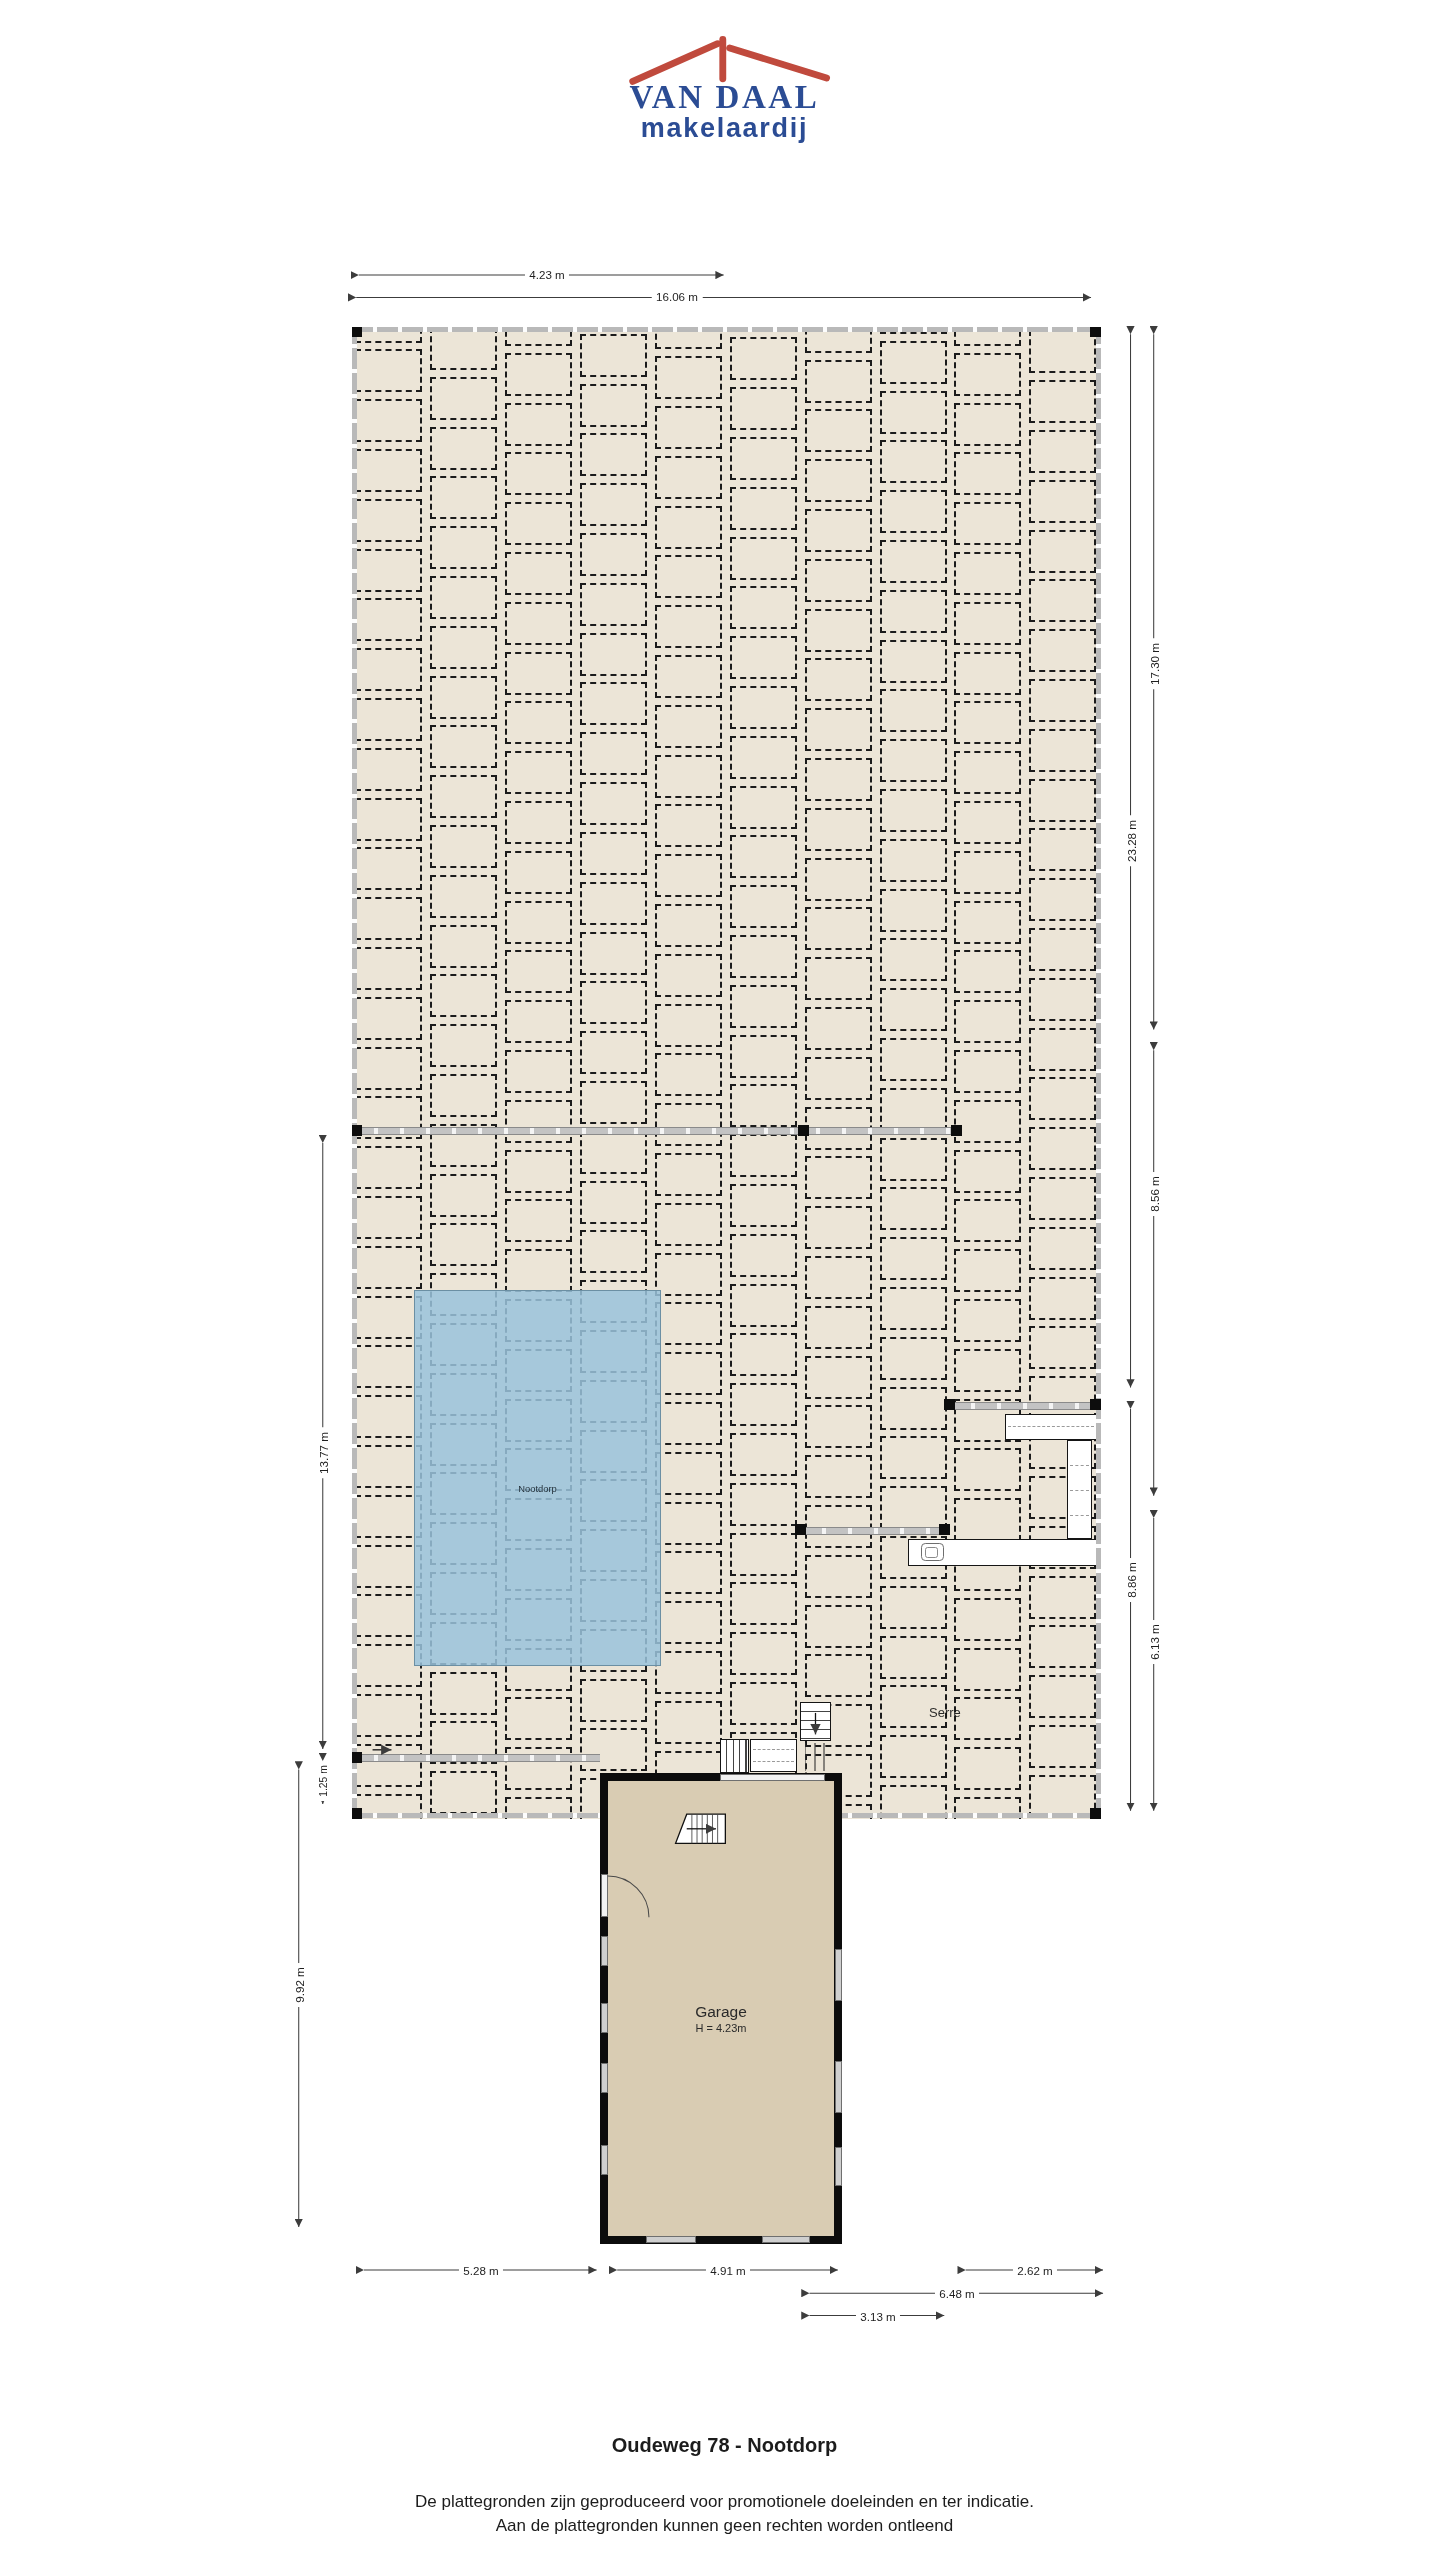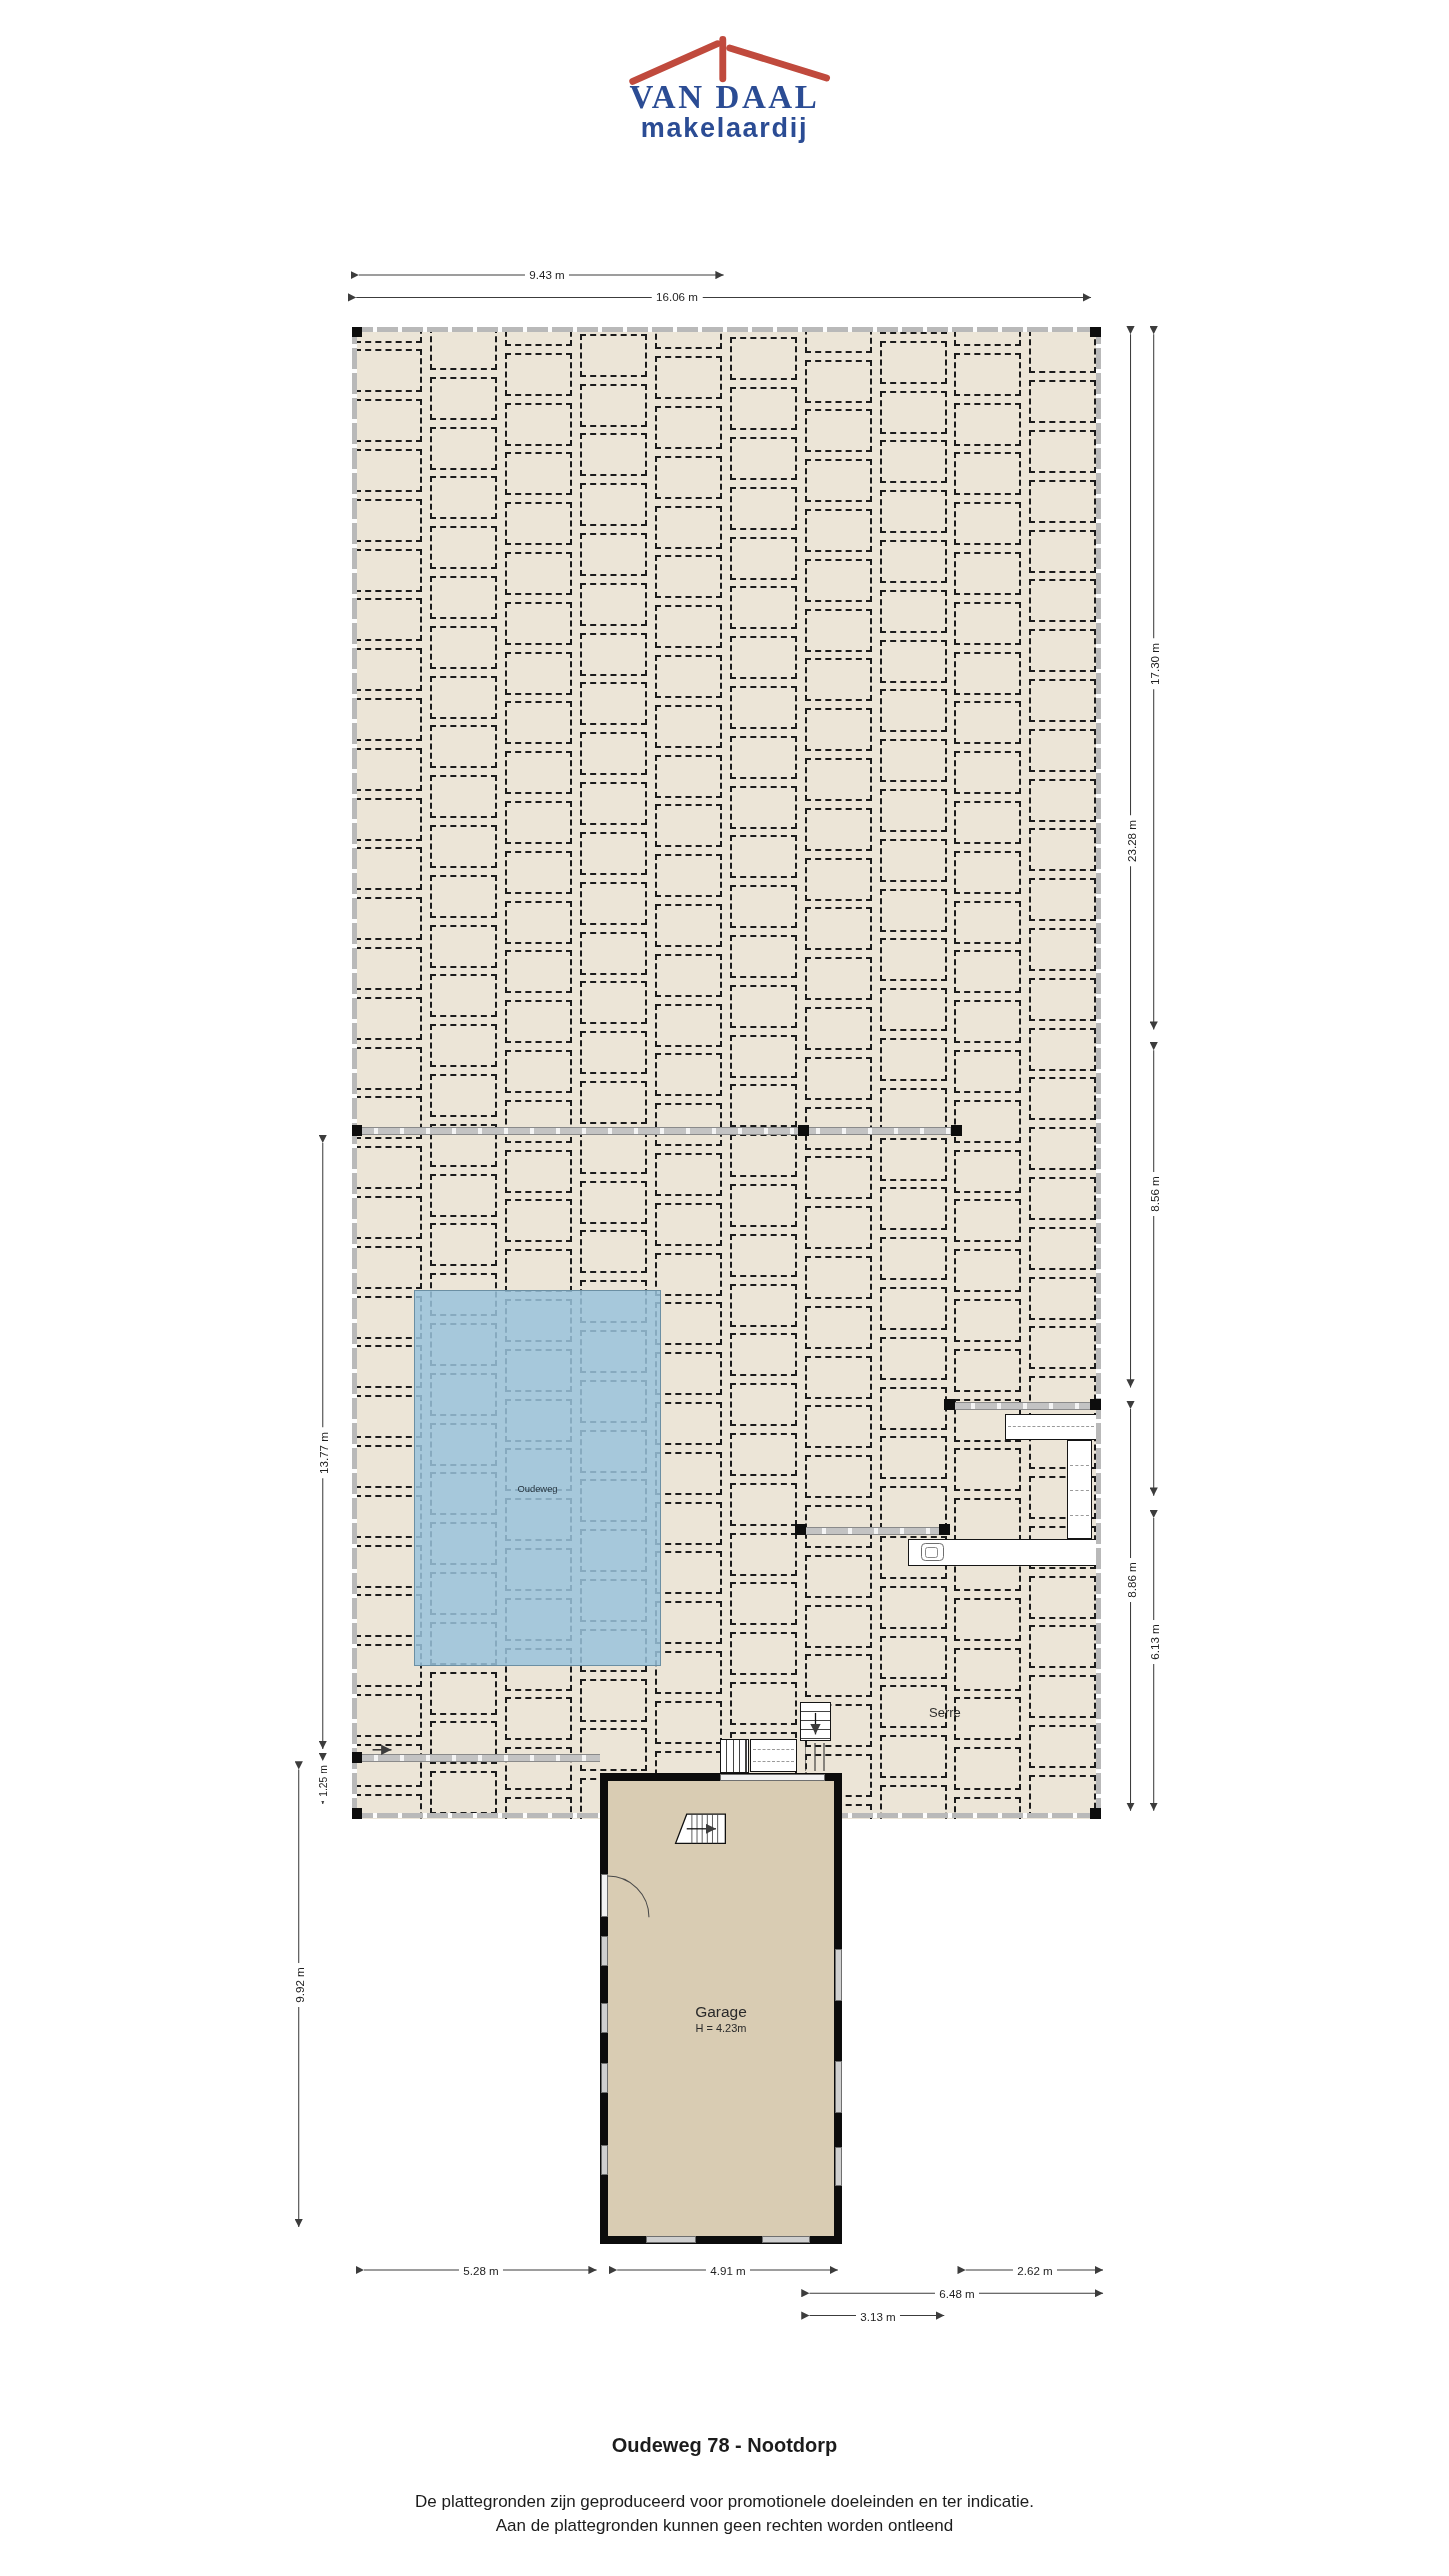--- a/index.html
+++ b/index.html
@@ -393,21 +393,21 @@
         <div class="cell" style="left: 677px; top: 1149px; width: 63px; height: 39px;"></div>
         <div class="cell" style="left: 677px; top: 1199px; width: 63px; height: 39px;"></div>
         <div class="cell" style="left: 677px; top: 1249px; width: 63px; height: 39px;"></div>
         <div class="cell" style="left: 677px; top: 1298px; width: 63px; height: 39px;"></div>
         <div class="cell" style="left: 677px; top: 1348px; width: 63px; height: 39px;"></div>
         <div class="cell" style="left: 677px; top: 1398px; width: 63px; height: 39px;"></div>
         <div class="cell" style="left: 677px; top: 1448px; width: 63px; height: 39px;"></div>
       </div>
 
     <div class="pool">
-      <span class="pool-label">Oudeweg</span>
+      <span class="pool-label">Nootdorp</span>
     </div>
 
     <div class="iw" style="left:0;top:800px;width:605px;"></div>
     <div class="iw" style="left:597px;top:1075px;width:152px;"></div>
     <div class="iw" style="left:448px;top:1200px;width:144px;"></div>
     <div class="iw" style="left:0;top:1427px;width:248px;"></div>
 
     <div class="room" style="left:653px;top:1087px;width:92px;height:26px;">
       <div class="dash-mid" style="top:11px;"></div>
     </div>
@@ -501,21 +501,21 @@
     <g>
       <polygon points="800,2113 845,2113 845,2147 787,2147" fill="#fff" stroke="#111" stroke-width="1.5"></polygon>
       <path d="M806,2113 L806,2147 M812,2113 L812,2147 M818,2113 L818,2147 M824,2113 L824,2147 M830,2113 L830,2147 M836,2113 L836,2147" stroke="#444" stroke-width="1"></path>
       <line x1="800" y1="2130" x2="834" y2="2130" stroke="#111" stroke-width="1.5" marker-end="url(#ah)"></line>
     </g>
 
     <line x1="950" y1="1995" x2="950" y2="2020" stroke="#111" stroke-width="1.5" marker-end="url(#ah)"></line>
     <line x1="434" y1="2038" x2="456" y2="2038" stroke="#111" stroke-width="1.5" marker-end="url(#ah)"></line>
   </svg>
 
-  <span class="dim" style="left:547px;top:274px;">9.43 m</span>
+  <span class="dim" style="left:547px;top:274px;">4.23 m</span>
   <span class="dim" style="left:677px;top:296px;">16.06 m</span>
   <span class="dim v" style="left:1154px;top:664px;">17.30 m</span>
   <span class="dim v" style="left:1131px;top:841px;">23.28 m</span>
   <span class="dim v" style="left:1154px;top:1194px;">8.56 m</span>
   <span class="dim v" style="left:1131px;top:1580px;">8.86 m</span>
   <span class="dim v" style="left:1154px;top:1642px;">6.13 m</span>
   <span class="dim v" style="left:323px;top:1453px;">13.77 m</span>
   <span class="dim v small" style="left:323px;top:1781px;">1.25 m</span>
   <span class="dim v" style="left:299px;top:1985px;">9.92 m</span>
   <span class="dim" style="left:481px;top:2270px;">5.28 m</span>

